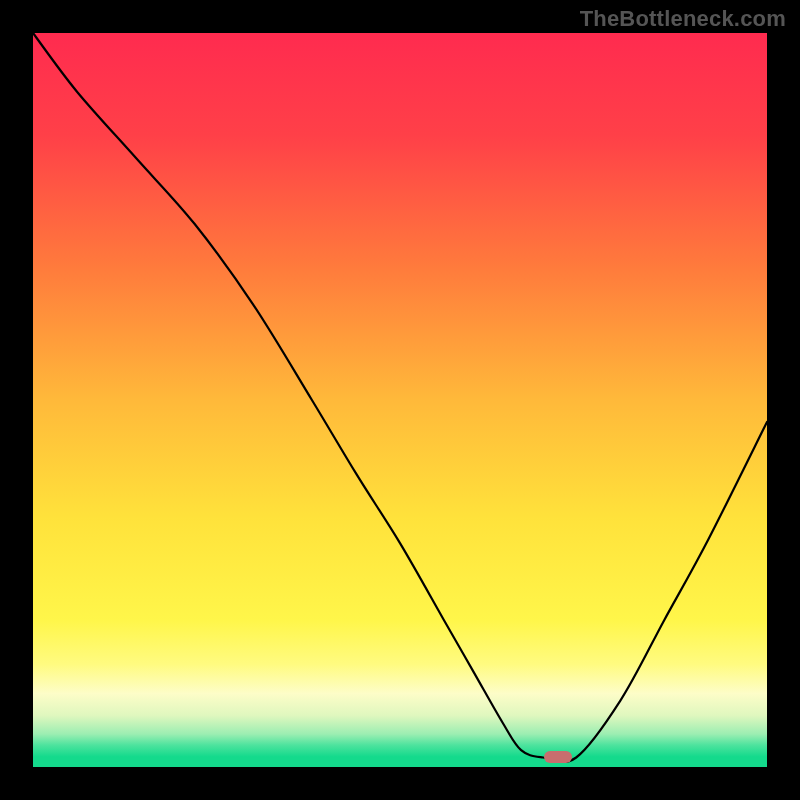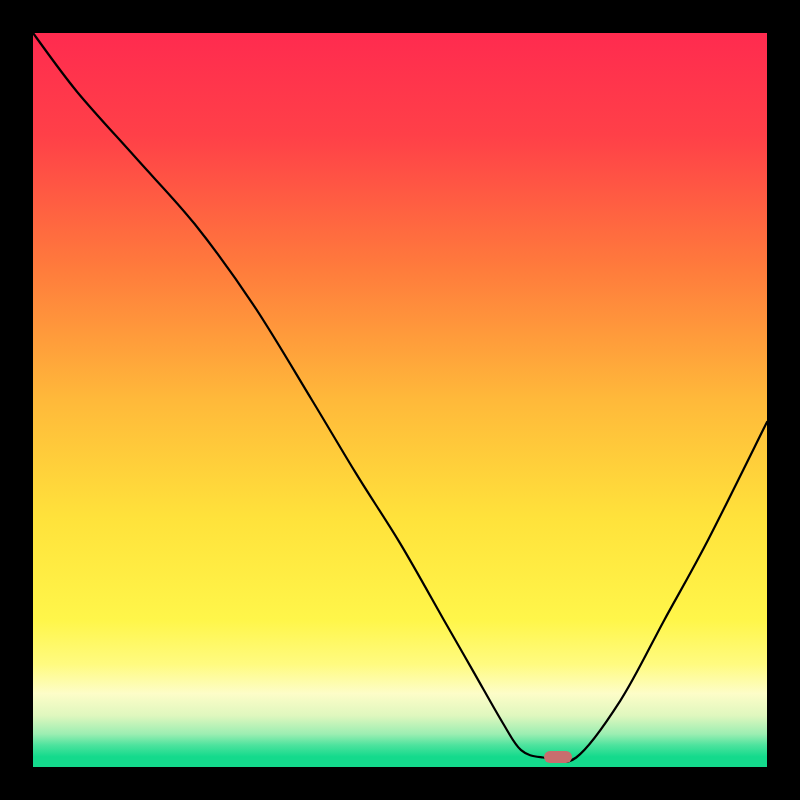--- a/index.html
+++ b/index.html
@@ -56,14 +56,15 @@
 <div class="chart-container">
 
   <div class="plot-area" style="background: linear-gradient(rgb(255, 43, 79) 0%, rgb(255, 64, 72) 14%, rgb(255, 123, 60) 32%, rgb(255, 185, 58) 50%, rgb(255, 226, 59) 66%, rgb(255, 246, 74) 80%, rgb(255, 251, 128) 86%, rgb(253, 253, 200) 90%, rgb(223, 247, 190) 93%, rgb(156, 238, 178) 95.5%, rgb(78, 227, 158) 97%, rgb(20, 218, 140) 98.6%, rgb(20, 218, 140) 100%);"></div>
 
   <svg class="curve" viewBox="0 0 734 734" preserveAspectRatio="none">
     <path fill="none" stroke="#000" stroke-width="2.2" stroke-linejoin="round" stroke-linecap="round" d="M 0.0 0.0 C 7.3 9.8, 26.9 37.9, 44.0 58.7 C 61.2 79.5, 83.2 102.8, 102.8 124.8 C 122.3 146.8, 141.9 166.4, 161.5 190.8 C 181.1 215.3, 200.6 242.2, 220.2 271.6 C 239.8 300.9, 261.8 338.9, 278.9 367.0 C 296.0 395.1, 308.3 416.5, 323.0 440.4 C 337.6 464.3, 352.3 485.7, 367.0 510.1 C 381.7 534.6, 398.8 565.8, 411.0 587.2 C 423.3 608.6, 430.6 621.5, 440.4 638.6 C 450.2 655.7, 461.8 676.9, 469.8 690.0 C 477.7 703.0, 481.4 711.4, 488.1 717.1 C 494.8 722.9, 501.0 723.2, 510.1 724.5 C 519.3 725.7, 530.3 733.9, 543.2 724.5 C 556.0 715.0, 572.5 690.8, 587.2 667.9 C 601.9 645.1, 616.6 614.1, 631.2 587.2 C 645.9 560.3, 658.2 539.5, 675.3 506.5 C 692.4 473.4, 724.2 408.6, 734.0 389.0"></path>
   </svg>
 
   <div class="marker" style="left: 557.81px; top: 757.458px; background: rgb(200, 110, 110);"></div>
 
+  <div class="watermark">TheBottleneck.com</div>
 
 </div>
 
 </body></html>

